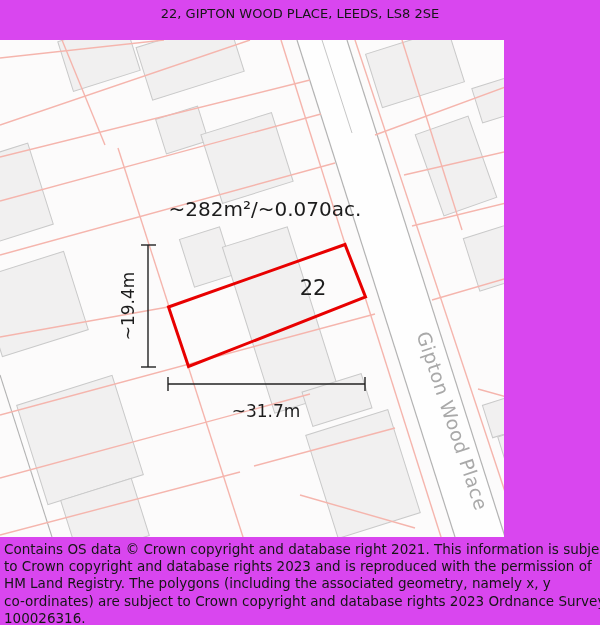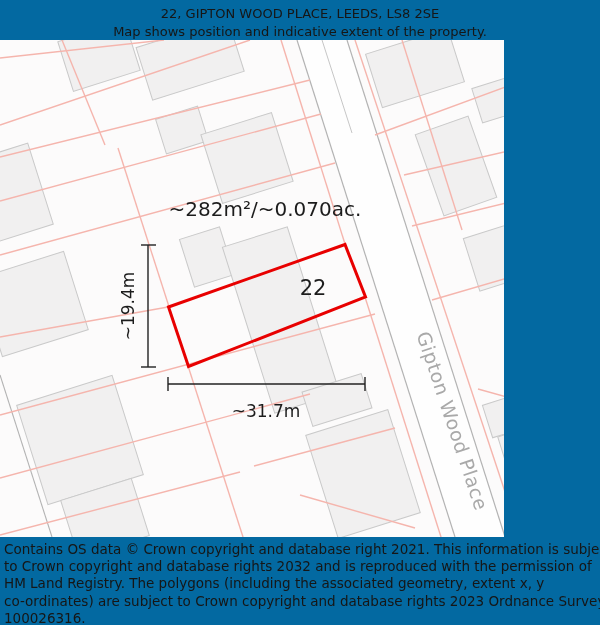--- a/index.html
+++ b/index.html
@@ -6,40 +6,39 @@
     --ink:#161616;
     --plot-red:#e80000;
     --parcel-pink:#f5b5ad;
     --bldg-fill:#f1f0f0;
     --bldg-stroke:#c9c9c9;
     --road-edge:#b3b3b3;
     --street-text:#a9a9a9;
   }
   html,body{margin:0;padding:0;background:#ffffff;}
   .page{
-    width:600px;height:625px;overflow:hidden;background:#0369a1;
+    width:600px;height:625px;overflow:hidden;background:#d946ef;
     font-family:"DejaVu Sans","Liberation Sans",sans-serif;color:var(--ink);
     position:relative;
   }
   .map-header{height:40px;text-align:center;padding-top:5px;box-sizing:border-box;}
   .map-header .t1,.map-header .t2{font-size:13px;line-height:17.5px;white-space:nowrap;}
   .map-area{width:504px;height:497px;position:relative;overflow:hidden;background:#fcfbfb;}
   .map-area svg{display:block;}
   .map-footer{padding:4px 0 0 4px;font-size:13.5px;line-height:17.2px;}
   .map-footer div{white-space:nowrap;}
   text{font-family:"DejaVu Sans","Liberation Sans",sans-serif;}
 </style>
 </head>
 <body>
 
 <div class="page">
 
   <div class="map-header">
     <div class="t1">22, GIPTON WOOD PLACE, LEEDS, LS8 2SE</div>
-    <div class="t2">Map shows position and indicative extent of the property.</div>
   </div>
 
   <div class="map-area">
     <svg width="600" height="497" viewBox="0 40 600 497">
 
       <rect x="0" y="40" width="600" height="497" fill="#fcfbfb"></rect>
 
       <g fill="var(--bldg-fill)" stroke="var(--bldg-stroke)" stroke-width="1">
         <rect x="64" y="30" width="70" height="52" transform="rotate(-17.5 99 56)"></rect>
         <rect x="142" y="32" width="96" height="55" transform="rotate(-17.5 190 59)"></rect>
@@ -114,19 +113,19 @@
       <text x="265" y="216" text-anchor="middle" font-size="20" fill="#1c1c1c">~282m²/~0.070ac.</text>
       <text x="313" y="295" text-anchor="middle" font-size="21" fill="#1c1c1c">22</text>
       <text x="134" y="306" text-anchor="middle" font-size="17" fill="#1c1c1c" transform="rotate(-90 134 306)">~19.4m</text>
       <text x="266" y="417" text-anchor="middle" font-size="17" fill="#1c1c1c">~31.7m</text>
       <text x="446" y="423" text-anchor="middle" font-size="19" fill="var(--street-text)" letter-spacing="0.5" transform="rotate(71.5 446 423)">Gipton Wood Place</text>
     </svg>
   </div>
 
   <div class="map-footer">
     <div>Contains OS data © Crown copyright and database right 2021. This information is subject</div>
-    <div>to Crown copyright and database rights 2032 and is reproduced with the permission of</div>
-    <div>HM Land Registry. The polygons (including the associated geometry, extent x, y</div>
+    <div>to Crown copyright and database rights 2023 and is reproduced with the permission of</div>
+    <div>HM Land Registry. The polygons (including the associated geometry, namely x, y</div>
     <div>co-ordinates) are subject to Crown copyright and database rights 2023 Ordnance Survey</div>
     <div>100026316.</div>
   </div>
 
 </div>
 
 </body></html>

